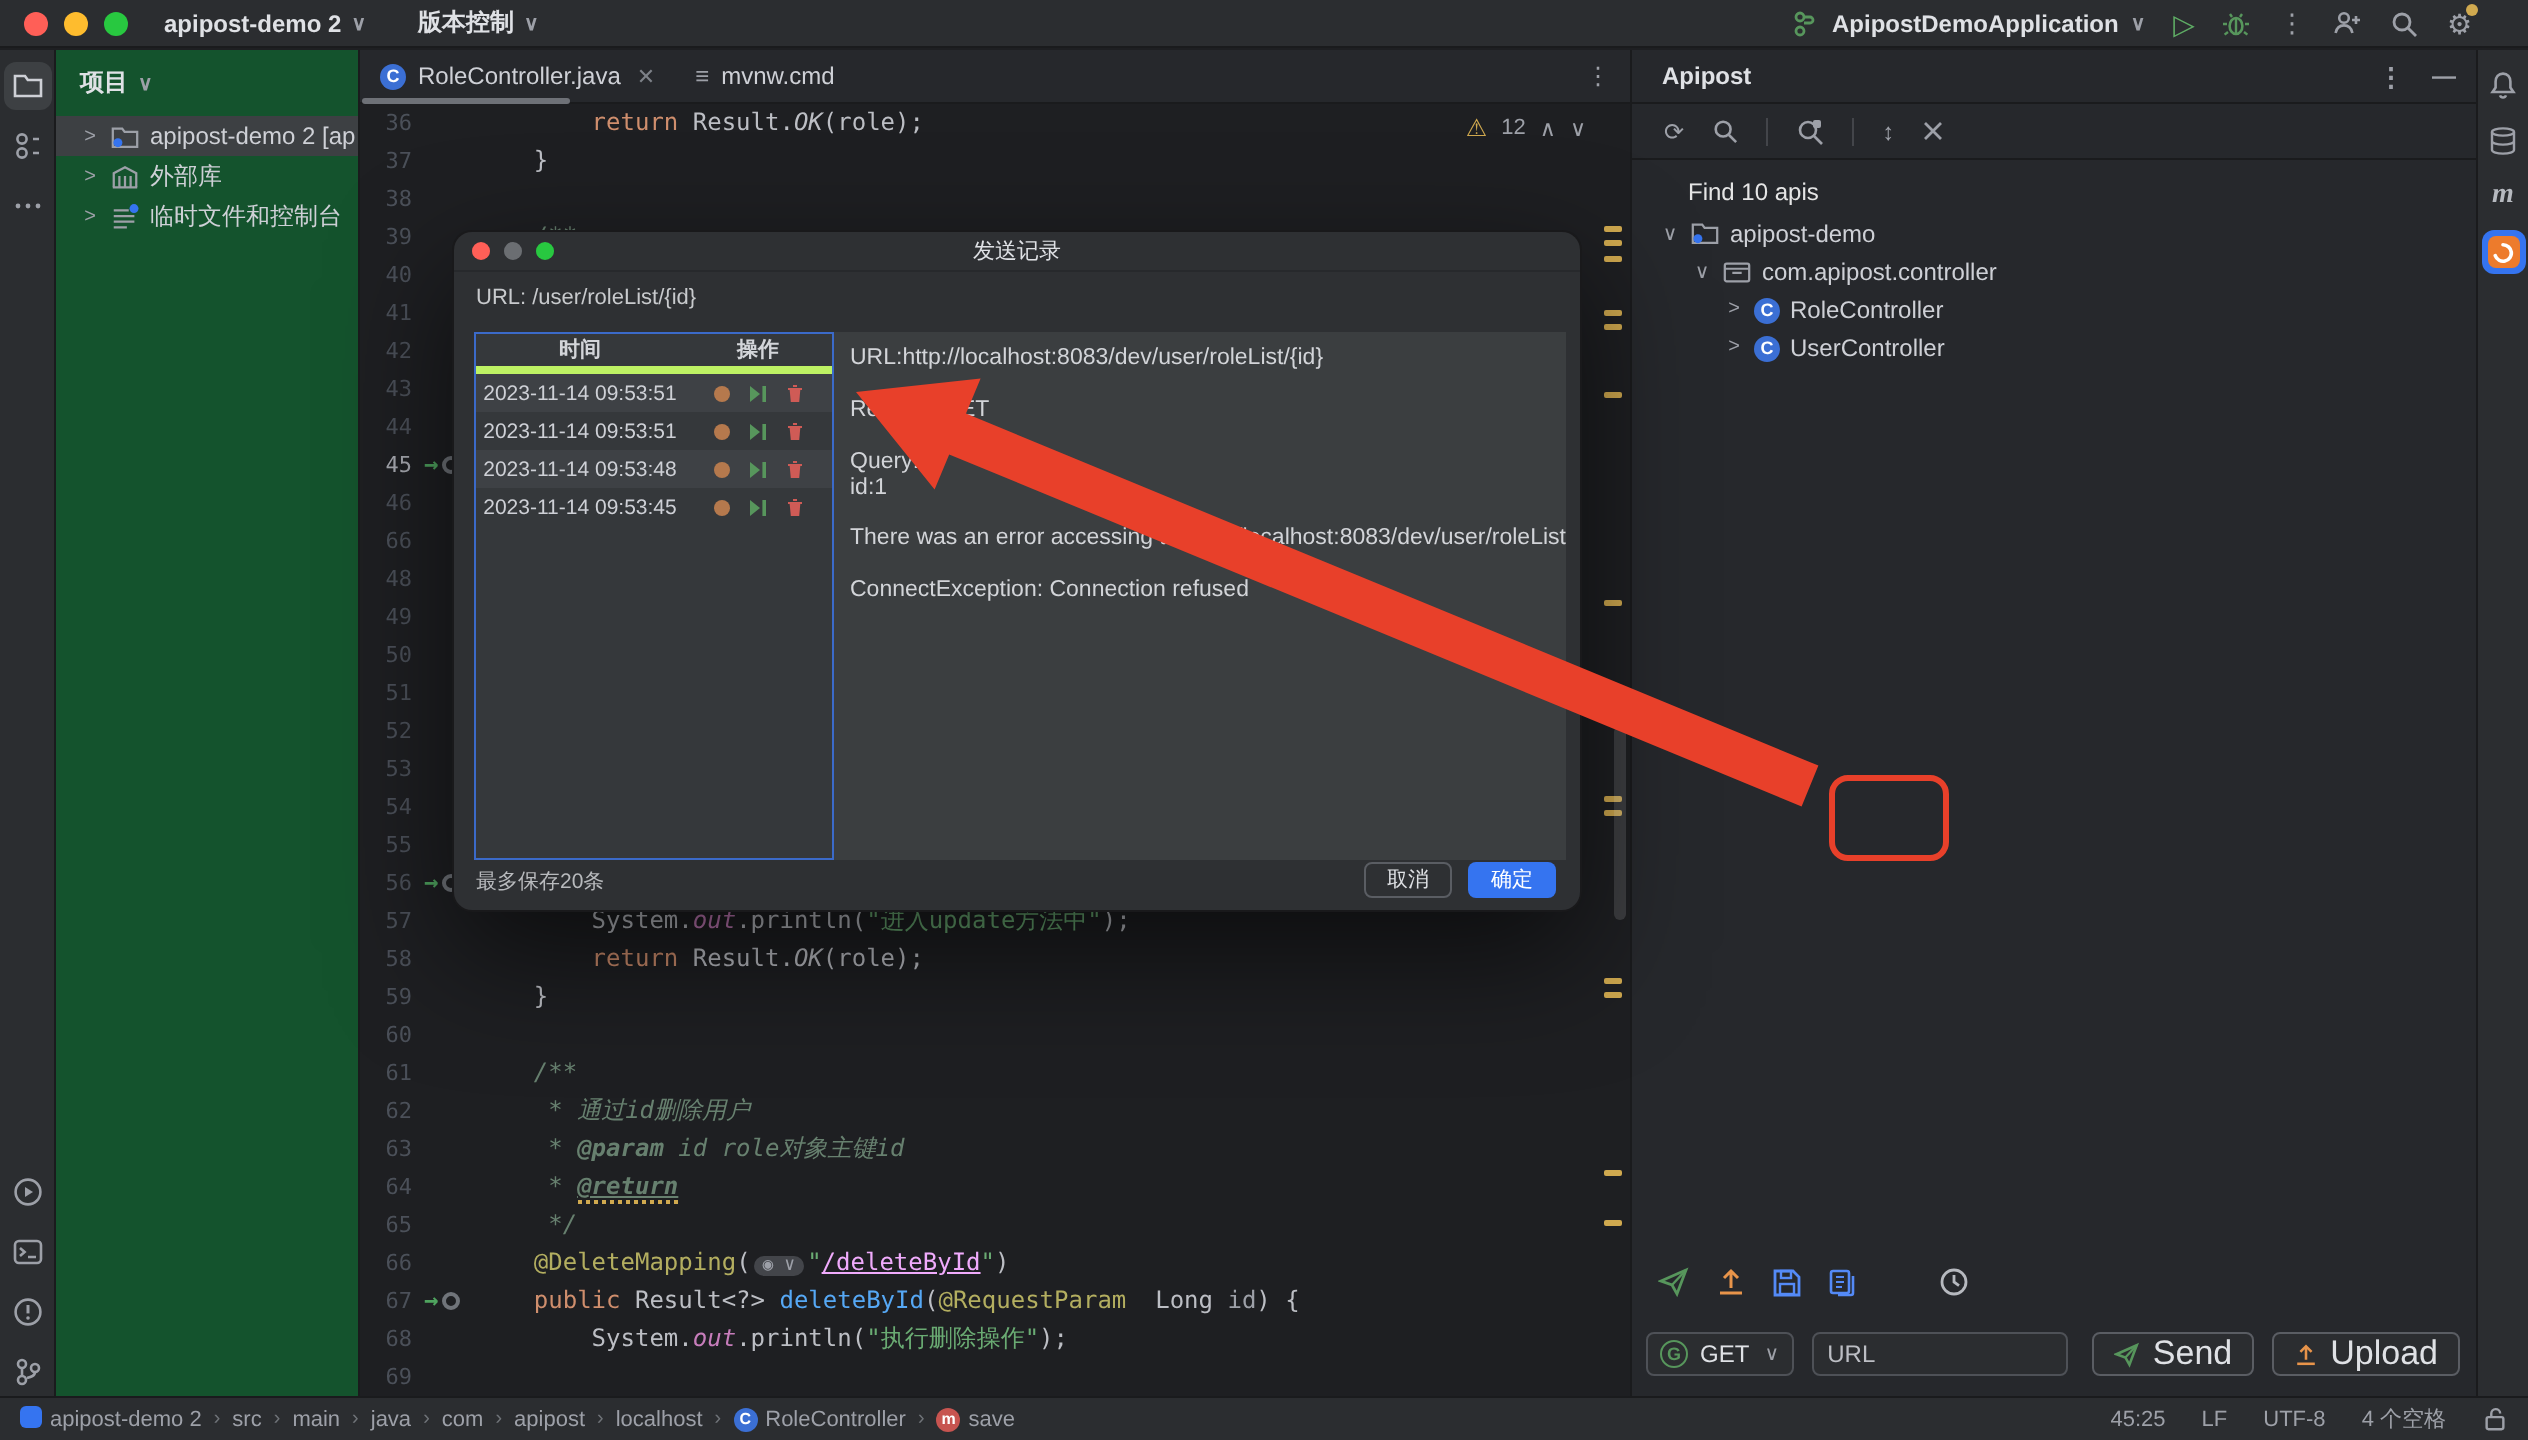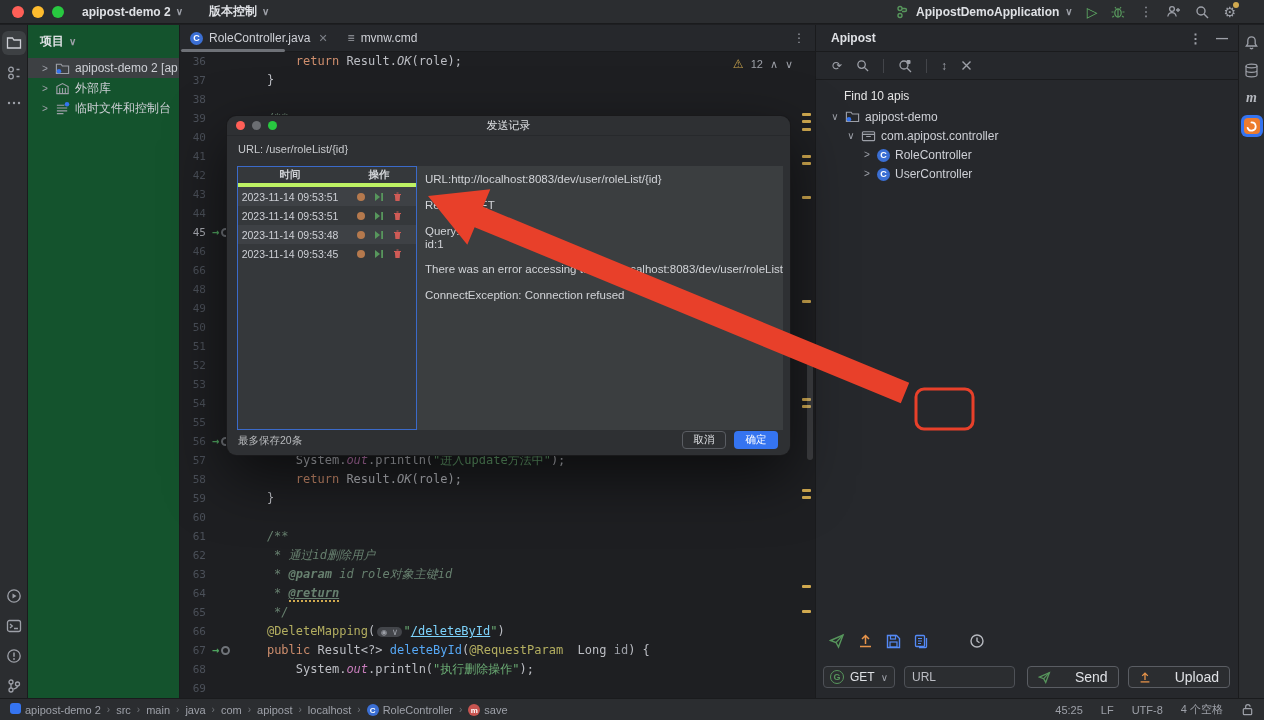--- a/index.html
+++ b/index.html
@@ -49,21 +49,21 @@
   .cl.cur .num{color:#a9abb2}
   .gut{width:32px;flex:none;display:flex;align-items:center;gap:2px;padding-left:6px}
   .ga{color:#4fa45f;font-style:normal;font-weight:bold}
   .gc{width:9px;height:9px;border:2px solid #70747a;border-radius:50%;display:inline-block}
   .codeseg{white-space:pre}
   .tk{white-space:pre}
   .pl{color:#bcbec4}
   .kw{color:#cf8e6d}
   .mi{color:#bcbec4;font-style:italic}
   .str{color:#6aab73}
-  .strl{color:#7dd3fc;text-decoration:underline}
+  .strl{color:#f0abfc;text-decoration:underline}
   .ann{color:#b3ae60}
   .fn{color:#56a8f5}
   .fld{color:#c77dbb;font-style:italic}
   .doc{color:#67806f;font-style:italic}
   .doct{color:#67806f;font-style:italic;font-weight:bold}
   .gray{color:#9da0a8}
   .squig{text-decoration:underline;border-bottom:2px dotted #d0a94f}
   .inlay{background:#43454a;color:#9da0a8;border-radius:8px;font-size:9px;padding:0 4px;font-style:normal;margin:0 2px}
   .warnwidget{position:absolute;top:5px;right:22px;display:flex;align-items:center;gap:7px;color:#9da0a8;font-size:11px}
   .warn-tri{color:#d0a94f;font-size:12px}
@@ -78,21 +78,21 @@
   .vsep{width:1px;height:14px;background:#43454a}
   .rp-find{color:#e5e5e5;padding:9px 0 4px 28px}
   .rp-tree .tree-row{height:19px}
   .rp-actions{position:absolute;left:0;bottom:42px;display:flex;align-items:center;gap:13px;padding-left:13px;height:30px}
   .reqrow{position:absolute;left:7px;bottom:10px;right:8px;display:flex;align-items:center;gap:9px}
   .select{width:88px;height:22px;border:1px solid #4e5157;border-radius:4px;background:#2b2d30;
           display:flex;align-items:center;gap:6px;padding:0 6px}
   .input{width:156px;height:22px;border:1px solid #4e5157;border-radius:4px;background:#2b2d30;
          display:flex;align-items:center;padding:0 7px;color:#bcbec4}
   .btn{height:22px;border:1px solid #5a5d63;border-radius:4px;background:#2b2d30;display:flex;
-       align-items:center;gap:24px;padding:0 10px;color:#dfe1e5;font-size:14px}
+       align-items:center;gap:6px;padding:0 10px;color:#dfe1e5;font-size:17px}
   .btn.send{margin-left:3px}
   .badge{display:inline-flex;align-items:center;justify-content:center;width:13px;height:13px;border-radius:50%;
          font-size:9px;font-weight:bold;color:#fff;flex:none}
   .badge.cls{background:#3b6fd4}
   .badge.mth{background:#c75450}
   .badge.proj{background:#3574f0;border-radius:3px;width:11px;height:11px}
   .badge.get{background:transparent;border:1.5px solid #57965c;color:#57965c;width:14px;height:14px}
   
   .rightstrip{position:absolute;top:25px;right:0;width:26px;bottom:22px;background:#2b2d30;border-left:1px solid #1a1b1d;
               display:flex;flex-direction:column;align-items:center;z-index:4}

